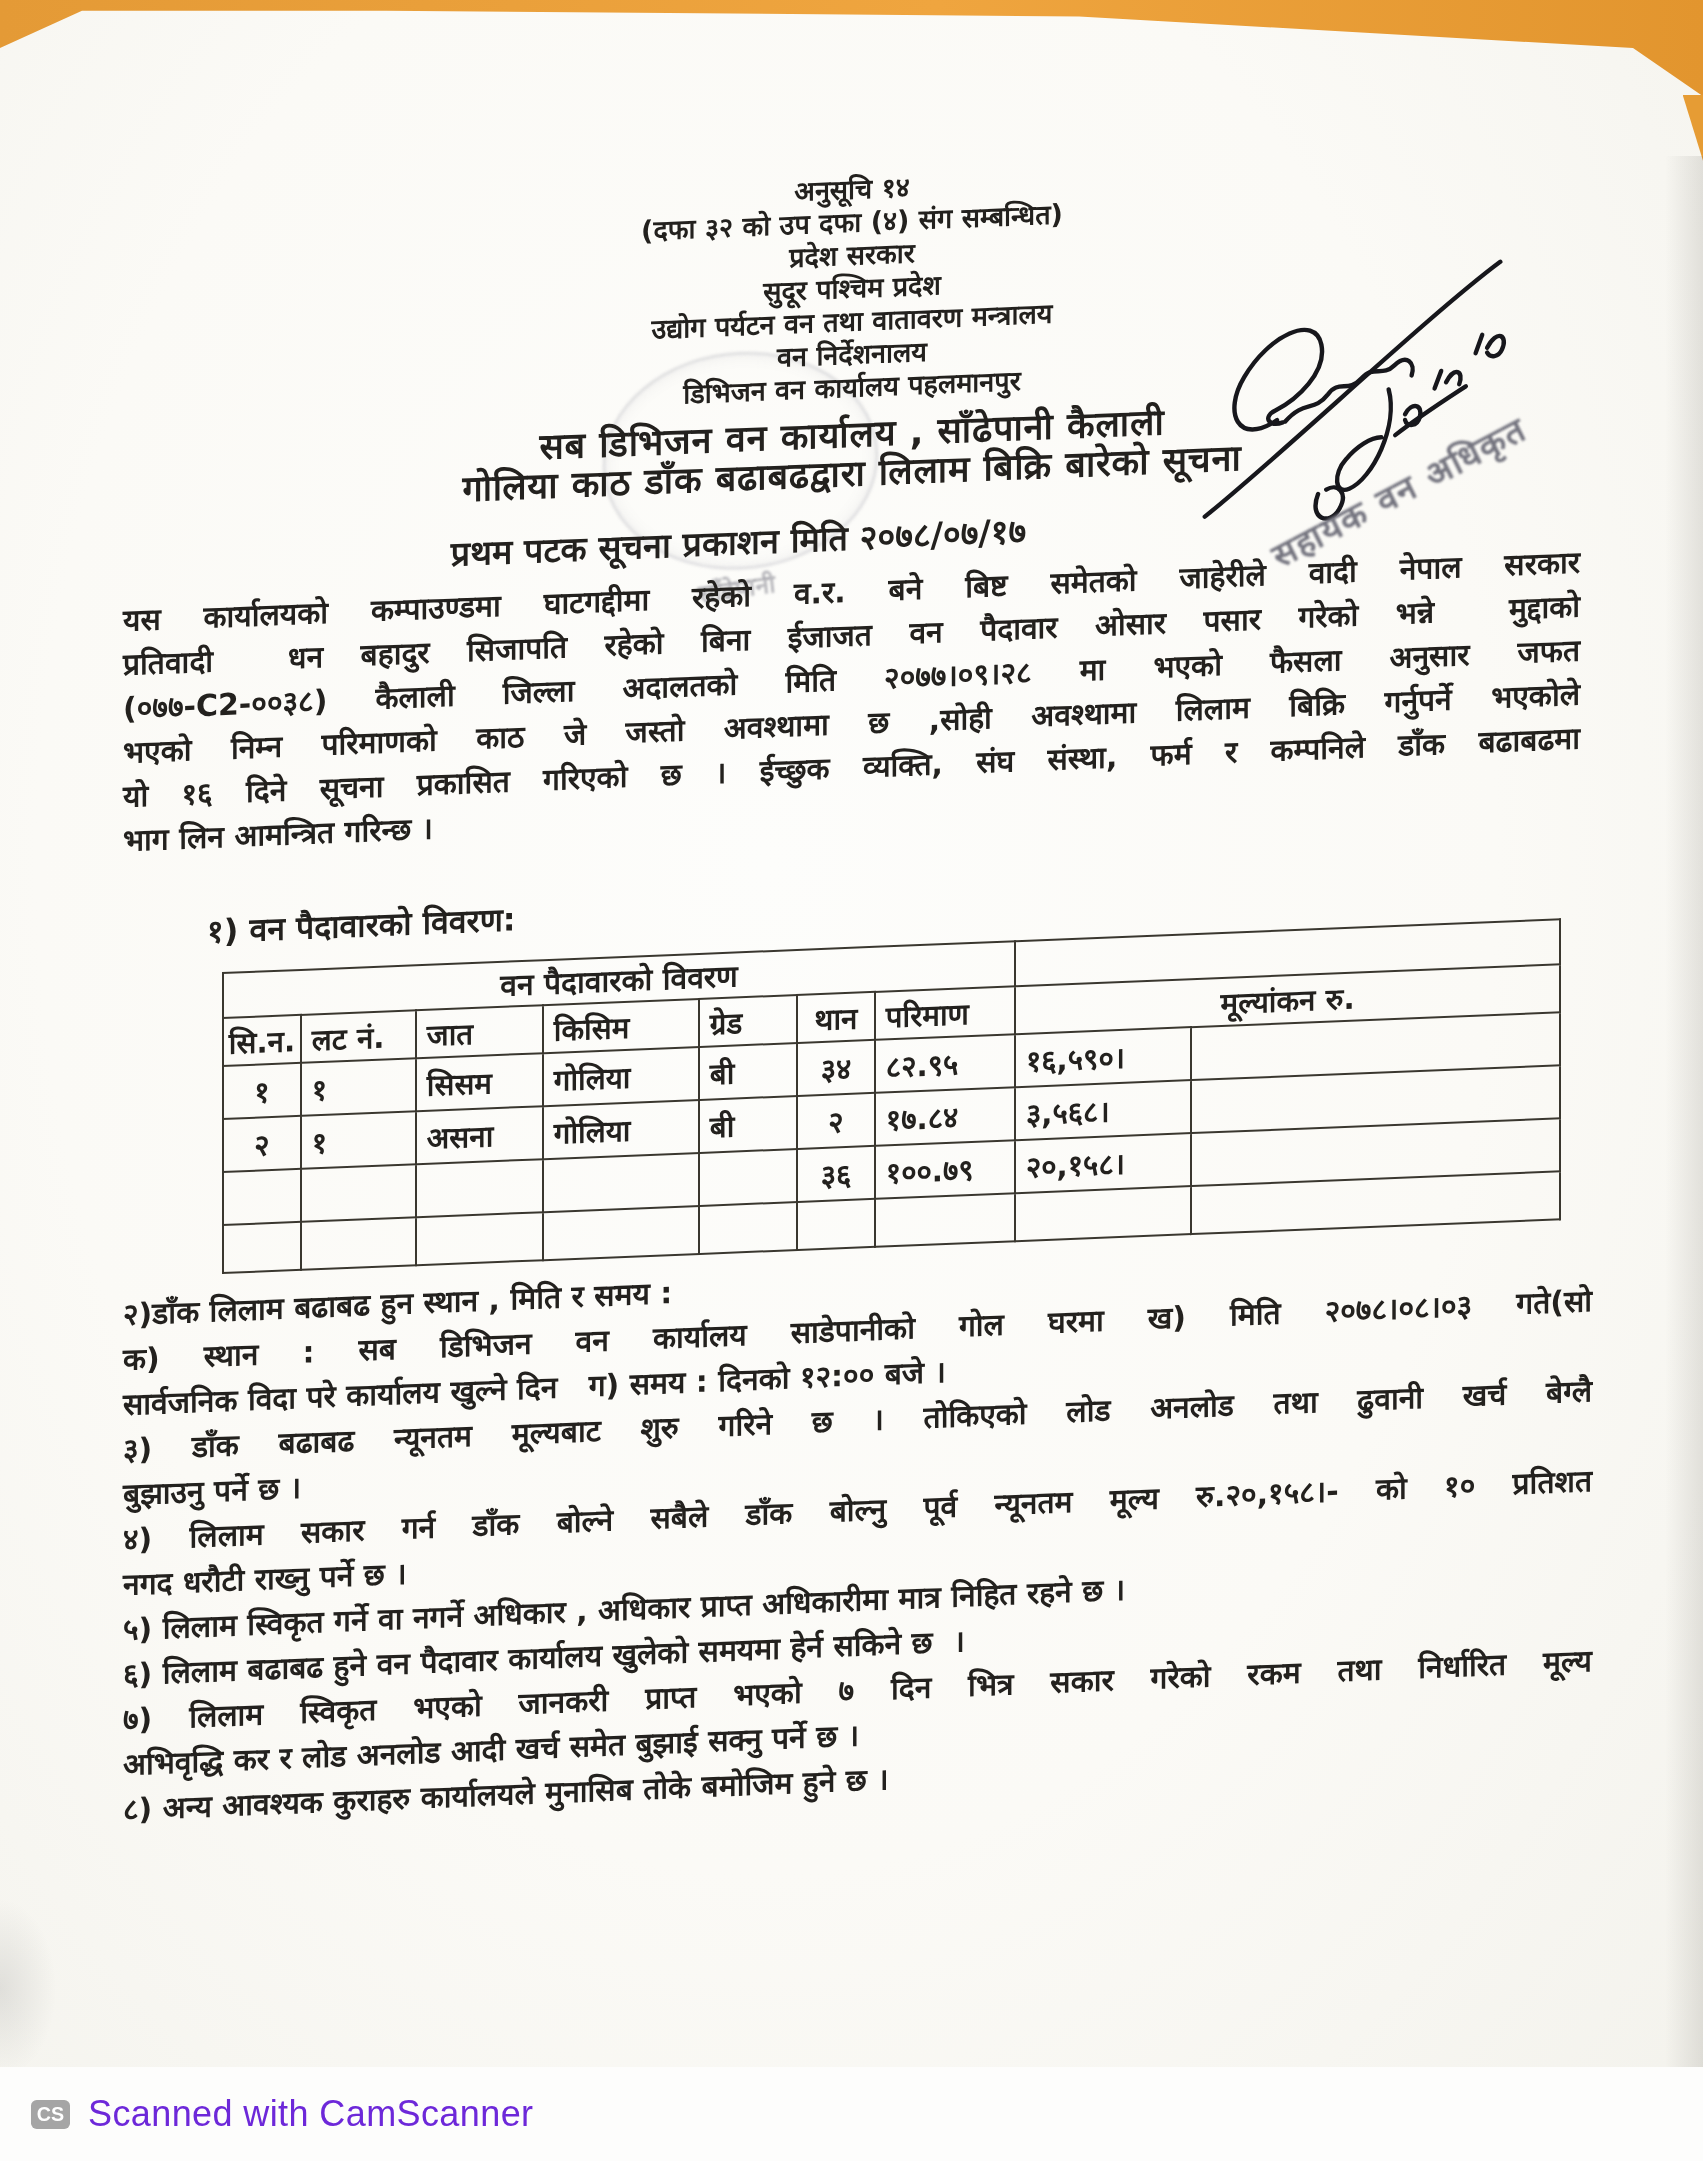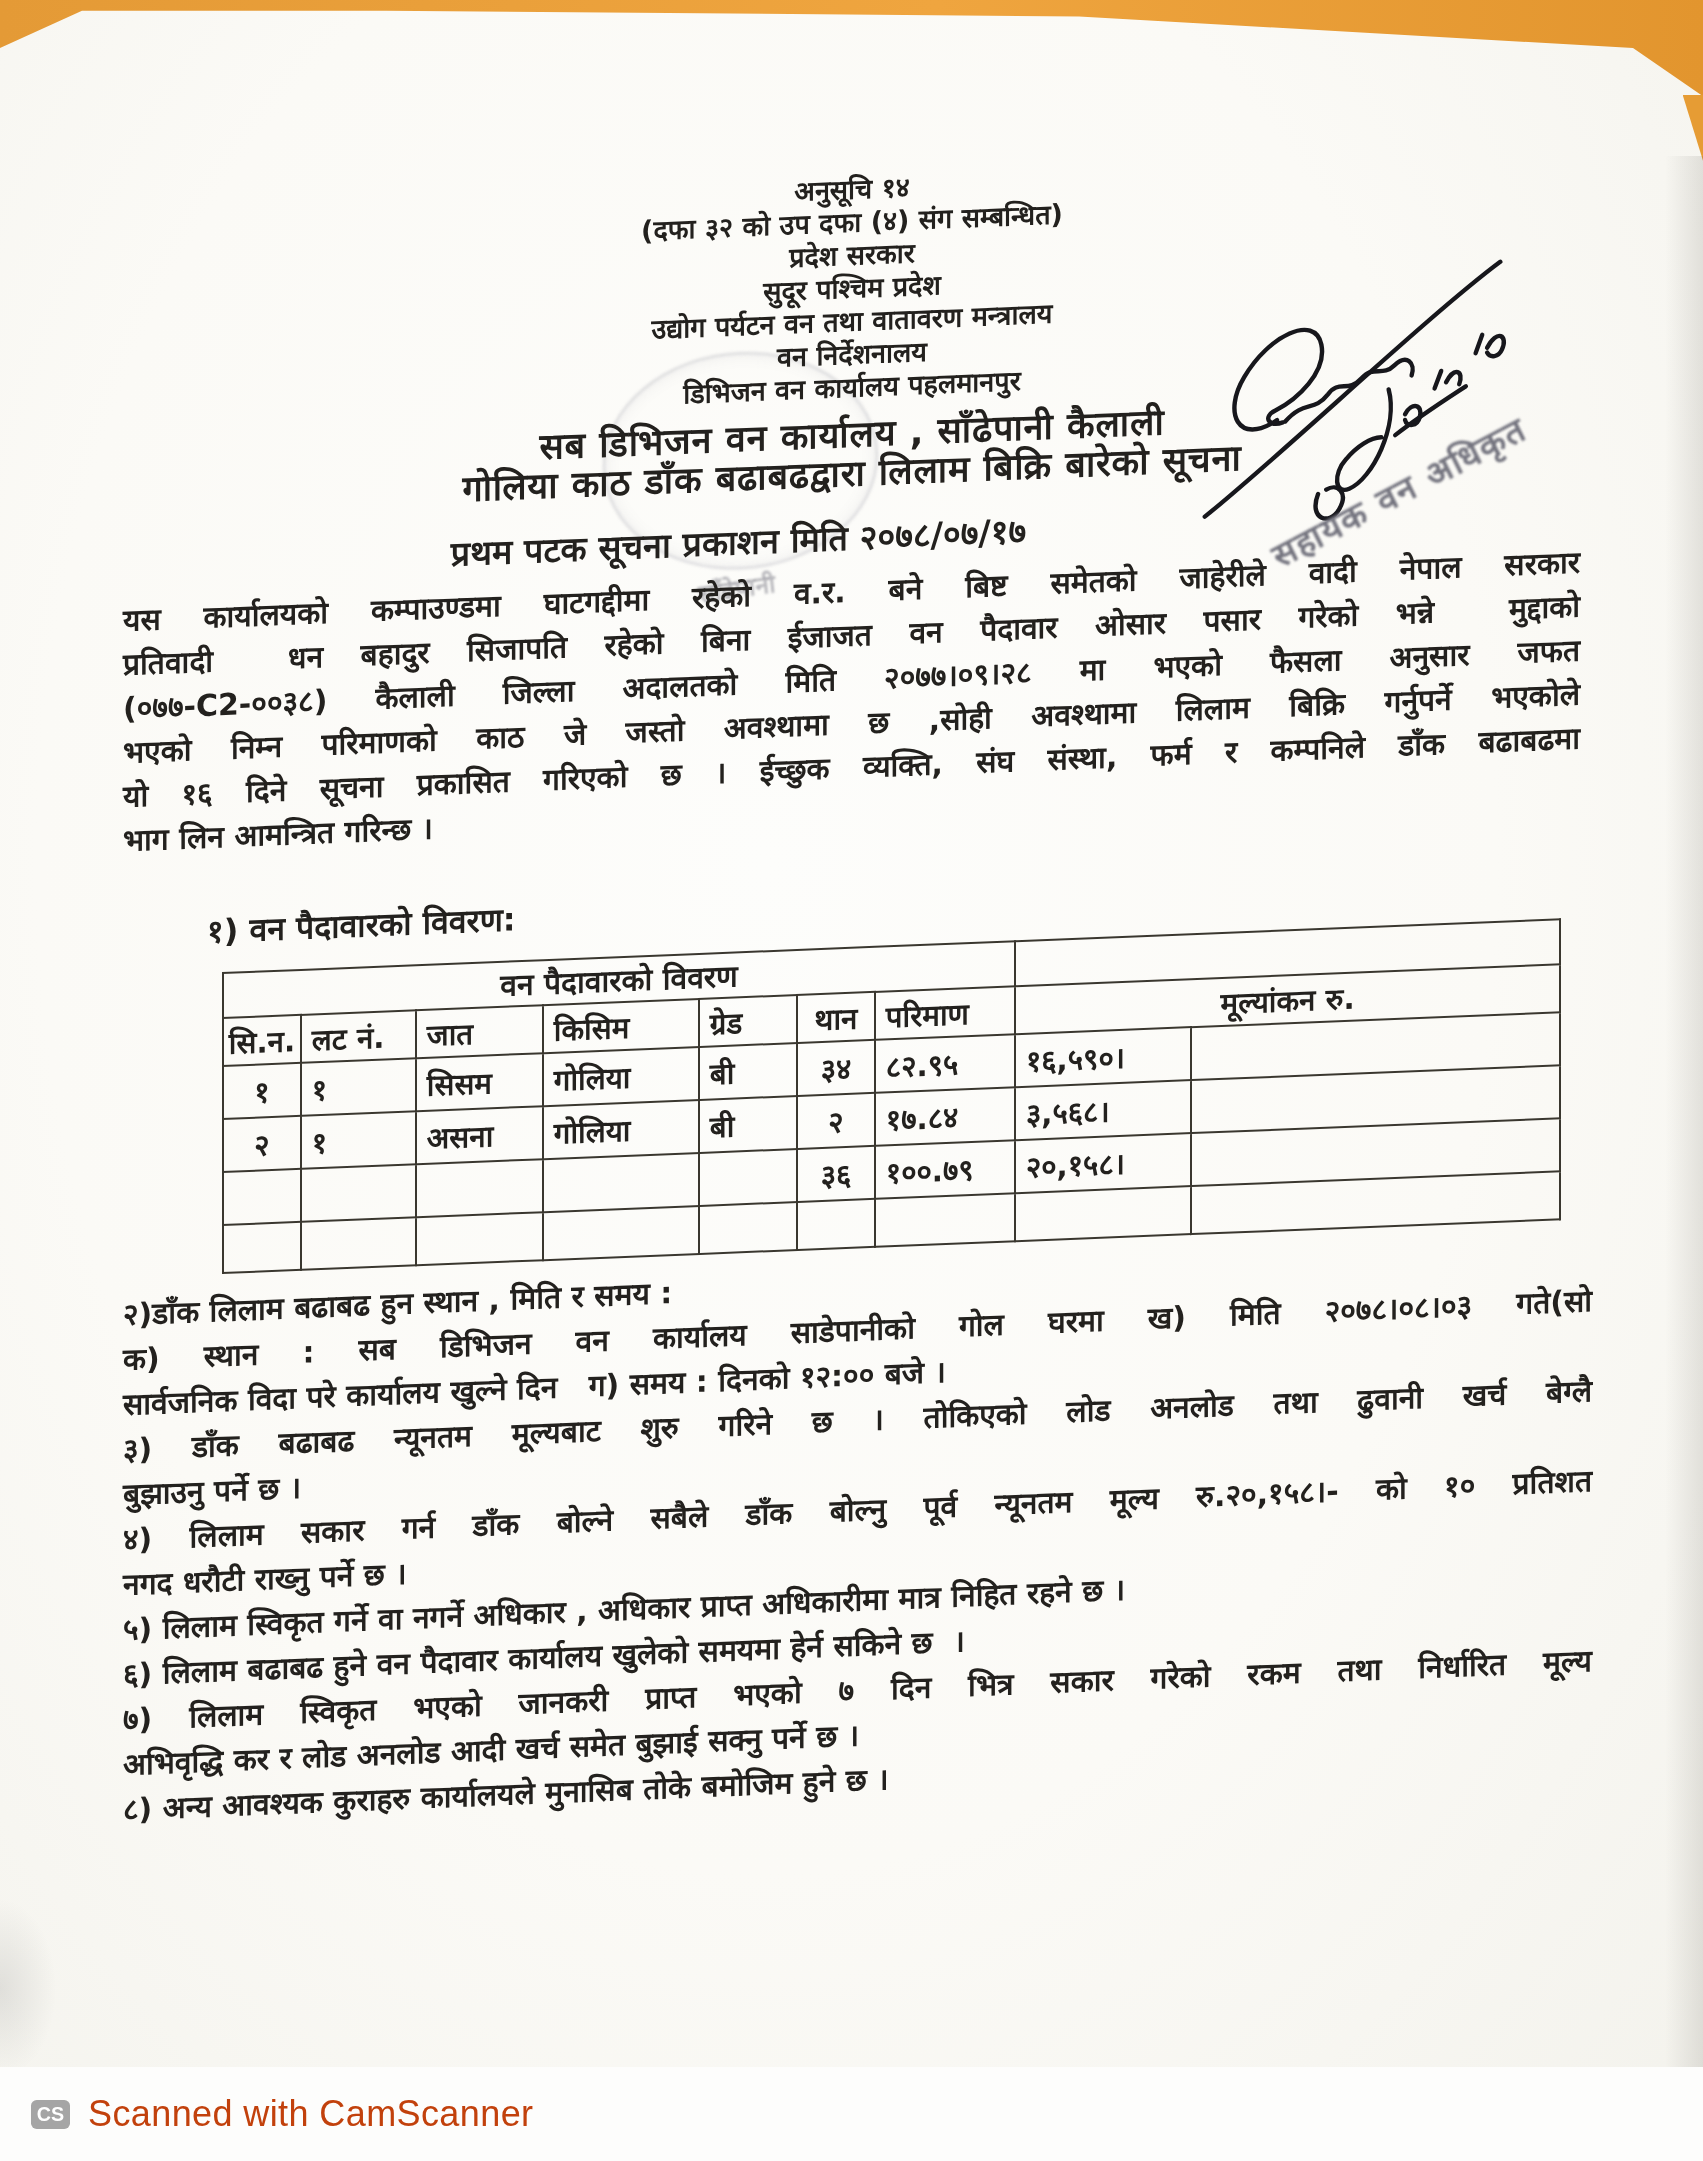--- a/index.html
+++ b/index.html
@@ -78,21 +78,21 @@
   .footer{
     position:absolute;left:0;bottom:0;width:1704px;height:94px;background:#fdfdfc;
     display:flex;align-items:center;
   }
   .cs-icon{
     display:inline-flex;align-items:center;justify-content:center;
     width:39px;height:29px;margin-left:31px;border-radius:5.7px;background:#a5a5a5;
     color:#fff;font-size:19.7px;font-weight:700;font-family:"Liberation Sans",sans-serif;
   }
   .cs-text{
-    margin-left:18px;font-size:36px;color:#c2410c;font-weight:400;
+    margin-left:18px;font-size:36px;color:#6d28d9;font-weight:400;
     font-family:"Liberation Sans",sans-serif;letter-spacing:0.4px;
   }
 </style>
 </head>
 <body>
 
 <div class="page">
 
   <div class="orange-top"></div>
   <div class="orange-right"></div>

